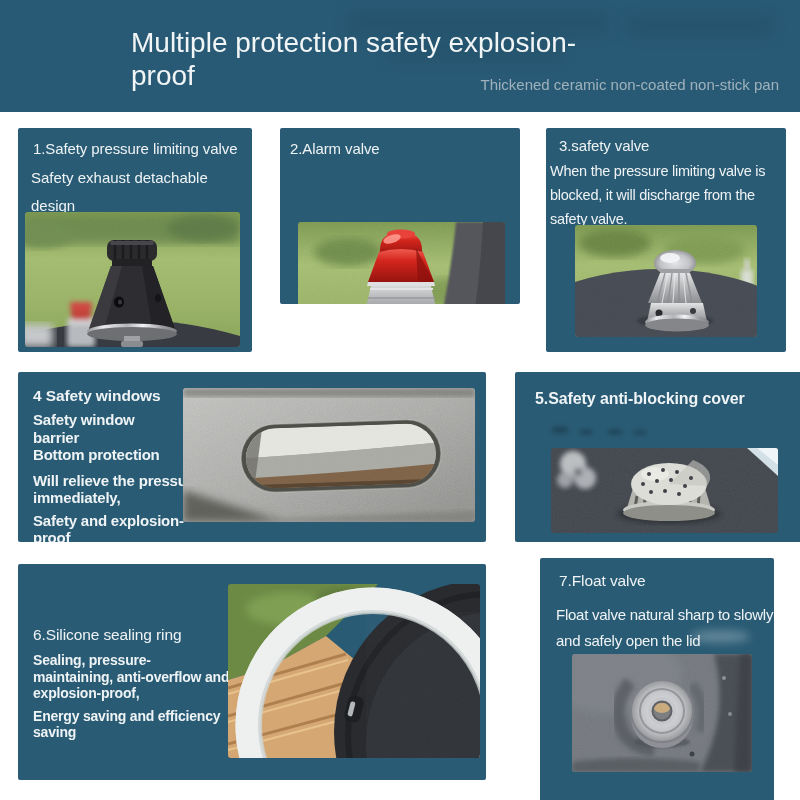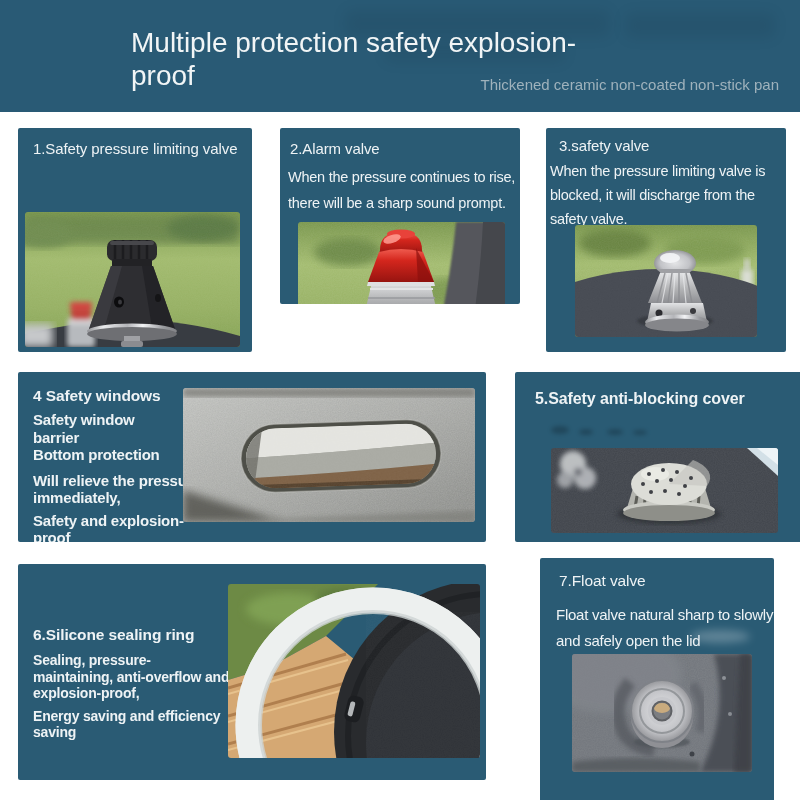--- a/index.html
+++ b/index.html
@@ -37,21 +37,21 @@
   #p3 .lines{left:4px;top:31px;font-size:14.5px;line-height:24px;letter-spacing:-0.25px}
 
   #p4 .pt{left:15px;top:15px;font-weight:bold;font-size:15.5px}
   #p4 .lines{left:15px;top:39px;font-weight:bold;font-size:15px;line-height:17.5px;letter-spacing:-0.2px}
   #p4 .lines div:nth-child(4){margin-top:8px}
   #p4 .lines div:nth-child(6){margin-top:5px}
 
   #p5 .pt{left:20px;top:18px;font-weight:bold;font-size:16px}
   .smudge{position:absolute;background:#16303f;filter:blur(2px);opacity:.45;border-radius:50%}
 
-  #p6 .pt{left:15px;top:62px;font-weight:bold;font-size:15.5px}
+  #p6 .pt{left:15px;top:62px;font-weight:normal;font-size:15.5px}
   #p6 .lines{left:15px;top:88px;font-weight:bold;font-size:14px;line-height:16.5px;letter-spacing:-0.2px}
   #p6 .lines div:nth-child(4){margin-top:6px}
 
   #p7 .pt{left:19px;top:14px;font-size:15.5px}
   #p7 .lines{left:16px;top:44px;font-size:15px;line-height:26px;letter-spacing:-0.25px}
   .wisp{position:absolute;background:#dbe3e8;filter:blur(4px);opacity:.3;border-radius:50%}
 
   .photo{position:absolute;border-radius:3px;overflow:hidden}
   svg{display:block}
 </style>
@@ -123,20 +123,24 @@
   <div class="ghost" style="left:385px;top:42px;width:180px;height:20px"></div>
   <div class="banner-title">
     <div>Multiple protection safety explosion-</div>
     <div>proof</div>
   </div>
   <div class="banner-sub">Thickened ceramic non-coated non-stick pan</div>
 </div>
 
 <div class="panel" id="p1">
   <div class="pt">1.Safety pressure limiting valve</div>
+  <div class="lines">
+    <div>Safety exhaust detachable</div>
+    <div>design</div>
+  </div>
   <div class="photo" style="left:7px;top:84px">
     <svg width="215" height="135" viewBox="0 0 215 135">
       <rect width="215" height="135" fill="url(#gGrass)"></rect>
       <rect y="4" width="215" height="28" fill="#65814a" opacity="0.75" filter="url(#fB3)"></rect>
       <ellipse cx="178" cy="16" rx="36" ry="13" fill="#5c7a44" filter="url(#fB3)"></ellipse>
       <ellipse cx="18" cy="22" rx="30" ry="14" fill="#6f8c50" filter="url(#fB3)"></ellipse>
       <rect width="215" height="135" filter="url(#fNoiseW)" opacity="0.10"></rect>
       <path d="M0,122 Q60,108 107,108 Q160,108 215,124 L215,135 L0,135 Z" fill="#383c42"></path>
       <rect x="-6" y="112" width="34" height="23" fill="#c6c8ca" filter="url(#fB3)"></rect>
       <g filter="url(#fB2)">
@@ -158,24 +162,20 @@
       <ellipse cx="107" cy="119" rx="45" ry="7.5" fill="url(#gChrome)"></ellipse>
       <ellipse cx="107" cy="122" rx="45" ry="7" fill="#6e6f73"></ellipse>
       <rect x="99" y="124" width="16" height="9" fill="#a0a1a5"></rect>
       <rect x="96" y="129" width="22" height="6" rx="2" fill="#8b8c90"></rect>
     </svg>
   </div>
 </div>
 
 <div class="panel" id="p2">
   <div class="pt">2.Alarm valve</div>
-  <div class="lines">
-    <div>When the pressure continues to rise,</div>
-    <div>there will be a sharp sound prompt.</div>
-  </div>
   <div class="photo" style="left:18px;top:94px">
     <svg width="207" height="121" viewBox="0 0 207 121">
       <rect width="207" height="121" fill="url(#gGrass)"></rect>
       <ellipse cx="50" cy="30" rx="34" ry="14" fill="#6d8a47" filter="url(#fB3)"></ellipse>
       <ellipse cx="150" cy="70" rx="30" ry="14" fill="#7d9a50" filter="url(#fB3)"></ellipse>
       <rect width="207" height="121" filter="url(#fNoiseW)" opacity="0.18"></rect>
       <path d="M158,0 L207,0 L207,121 L138,121 Q152,60 158,0 Z" fill="#55575c" filter="url(#fB1)"></path>
       <path d="M185,0 L207,0 L207,121 L172,121 Q182,60 185,0 Z" fill="#45474c"></path>
       <path d="M0,116 Q70,106 140,114 L207,121 L0,121 Z" fill="#3a3d43" filter="url(#fB1)"></path>
       <ellipse cx="103" cy="112" rx="52" ry="7" fill="#2f3237" opacity="0.6" filter="url(#fB2)"></ellipse>

